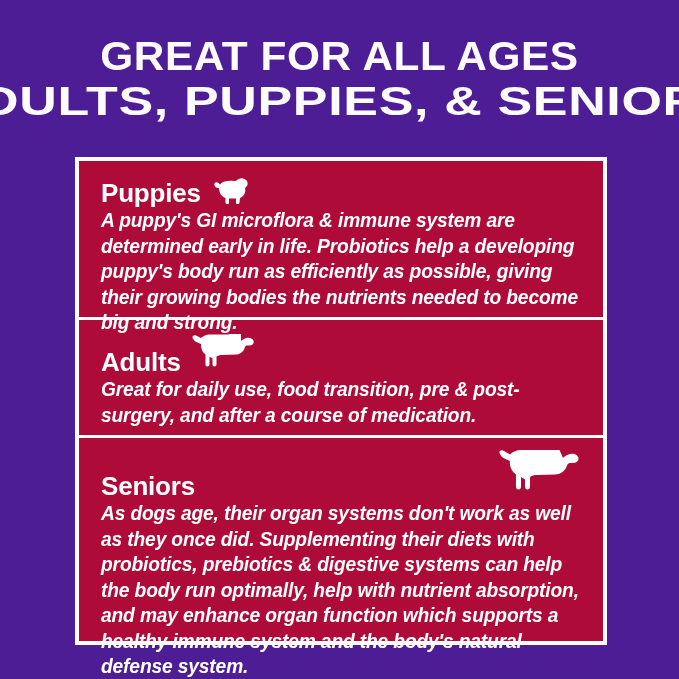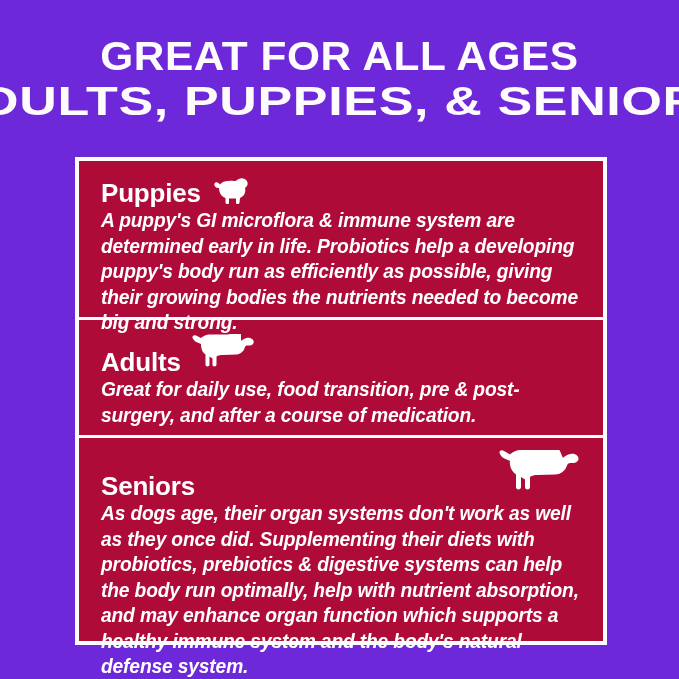--- a/index.html
+++ b/index.html
@@ -11,21 +11,21 @@
     height: 679px;
     background: #ae0b39;
     font-family: "Liberation Sans", sans-serif;
     overflow: hidden;
   }
 
   .poster {
     position: relative;
     width: 679px;
     height: 679px;
-    background: #6d28d9;
+    background: #4c1d95;
     box-sizing: border-box;
   }
 
   
   .headline {
     text-align: center;
     padding-top: 34px;
     color: #ffffff;
   }
   .headline-line {

